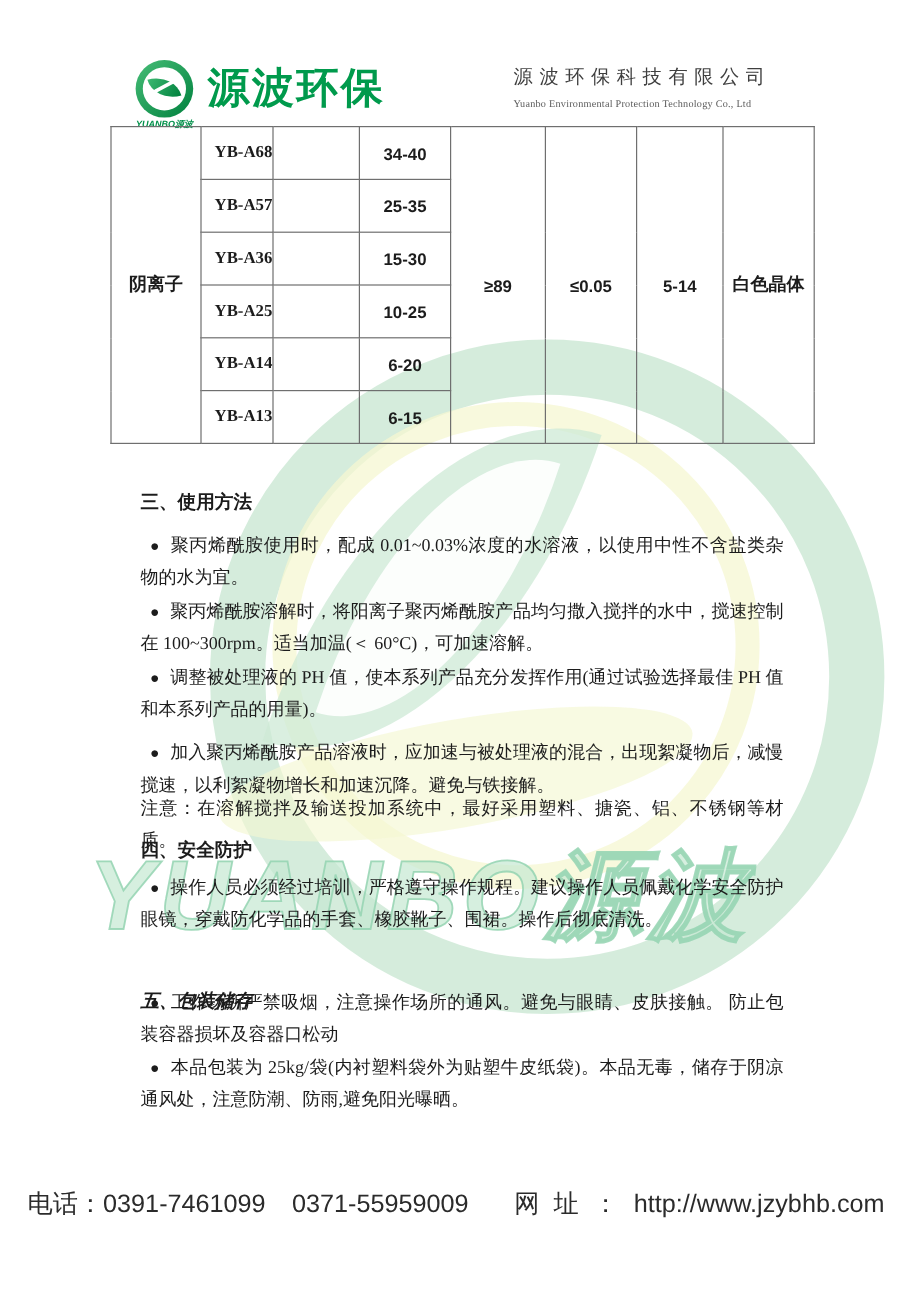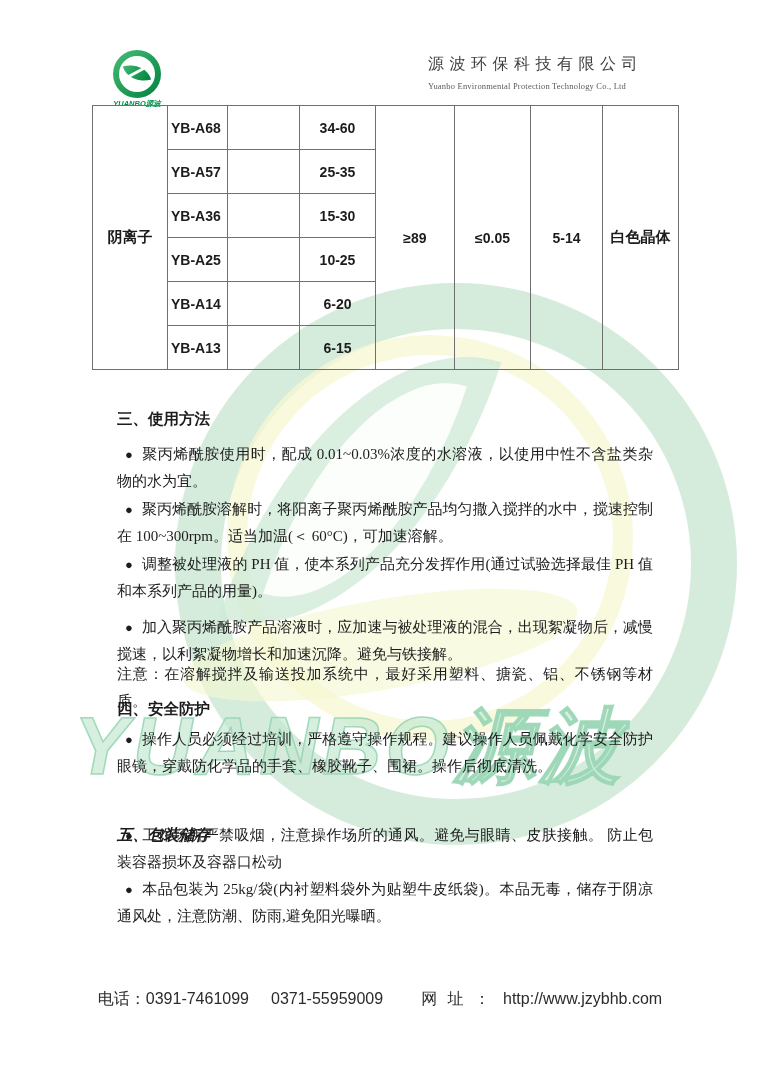--- a/index.html
+++ b/index.html
@@ -47,21 +47,21 @@
     font-style:italic;color:#00914a;white-space:nowrap;}
   .company{position:absolute;left:428px;top:54px;width:228px;}
   .company-cn{font-size:16px;color:#3f3f3f;letter-spacing:5.5px;white-space:nowrap;}
   .company-en{margin-top:6px;font-size:8.5px;color:#5a5a5a;letter-spacing:0.2px;white-space:nowrap;}
   
   .spec-table{position:absolute;z-index:1;left:92px;top:105px;border-collapse:collapse;
     font-family:"Liberation Sans","DejaVu Sans",sans-serif;font-size:14px;font-weight:bold;}
   .spec-table td{border:1px solid #6f6f6f;height:43px;background:transparent;
     text-align:center;vertical-align:middle;padding:0;}
   .spec-table td.cat{width:74px;font-size:15px;}
-  .spec-table td.model{width:56px;text-align:left;padding-left:3px;}
+  .spec-table td.model{width:56px;text-align:right;padding-left:3px;font-family:Liberation Serif, serif;}
   .spec-table td.gap{width:71px;}
   .spec-table td.val{width:75px;}
   .spec-table td.m1{width:78px;}
   .spec-table td.m2{width:75px;}
   .spec-table td.m3{width:71px;}
   .spec-table td.m4{width:75px;font-size:15px;}
   
   .content{position:absolute;z-index:1;left:117px;top:0;width:536px;}
   .content h3{position:absolute;margin:0;font-size:15.5px;font-weight:bold;line-height:21px;}
   .content p{position:absolute;margin:0;font-size:15px;line-height:27px;
@@ -69,21 +69,21 @@
   .content p.blt-p{text-indent:8px;}
   .blt{font-size:13px;margin-right:9px;}
   .h-use{top:408px;} .p-u1{top:441px;} .p-u2{top:496px;} .p-u3{top:551px;}
   .p-u4{top:614px;} .p-note{top:661px;}
   .h-safe{top:698px;} .p-s1{top:726px;} .p-s2{top:822px;}
   .h-pack{top:824px;font-style:italic;} .p-p1{top:876px;}
   
   .footer{position:absolute;z-index:1;left:0;width:760px;text-align:center;
     font-family:"Liberation Sans","DejaVu Sans",sans-serif;color:#2b2b2b;}
   .footer-address{top:963px;font-size:15px;letter-spacing:1px;}
-  .footer-contact{top:989px;font-size:16px;}
+  .footer-contact{top:989px;font-size:21px;}
   .footer-contact span{display:inline-block;}
   .fc-p1{margin-right:22px;} .fc-p2{margin-right:38px;}
   .fc-web-label{margin-right:10px;letter-spacing:3px;}
 </style>
 </head>
 <body>
 
 <div class="page">
 
   <div class="wm wm-ring"></div>
@@ -93,35 +93,36 @@
   <div class="wm wm-swoosh"></div>
   <div class="wm wm-text">YUANBO源波</div>
 
   <div class="header">
     <div class="logo">
       <div class="logo-icon">
         <div class="inner"></div>
         <div class="leaf"></div>
         <div class="vein"></div>
       </div>
+      <div class="logo-wordmark">源波环保</div>
     </div>
     <div class="logo-sub">YUANBO源波</div>
     <div class="company">
       <div class="company-cn">源波环保科技有限公司</div>
       <div class="company-en">Yuanbo Environmental Protection Technology Co., Ltd</div>
     </div>
   </div>
 
   <table class="spec-table">
     <tbody>
         <tr>
       <td class="cat" rowspan="6">阴离子</td>
       <td class="model">YB-A68</td>
       <td class="gap"></td>
-      <td class="val">34-60</td>
+      <td class="val">34-40</td>
       <td class="m1" rowspan="6">≥89</td>
       <td class="m2" rowspan="6">≤0.05</td>
       <td class="m3" rowspan="6">5-14</td>
       <td class="m4" rowspan="6">白色晶体</td>
     </tr>
     <tr>
       <td class="model">YB-A57</td>
       <td class="gap"></td>
       <td class="val">25-35</td>
     </tr>

